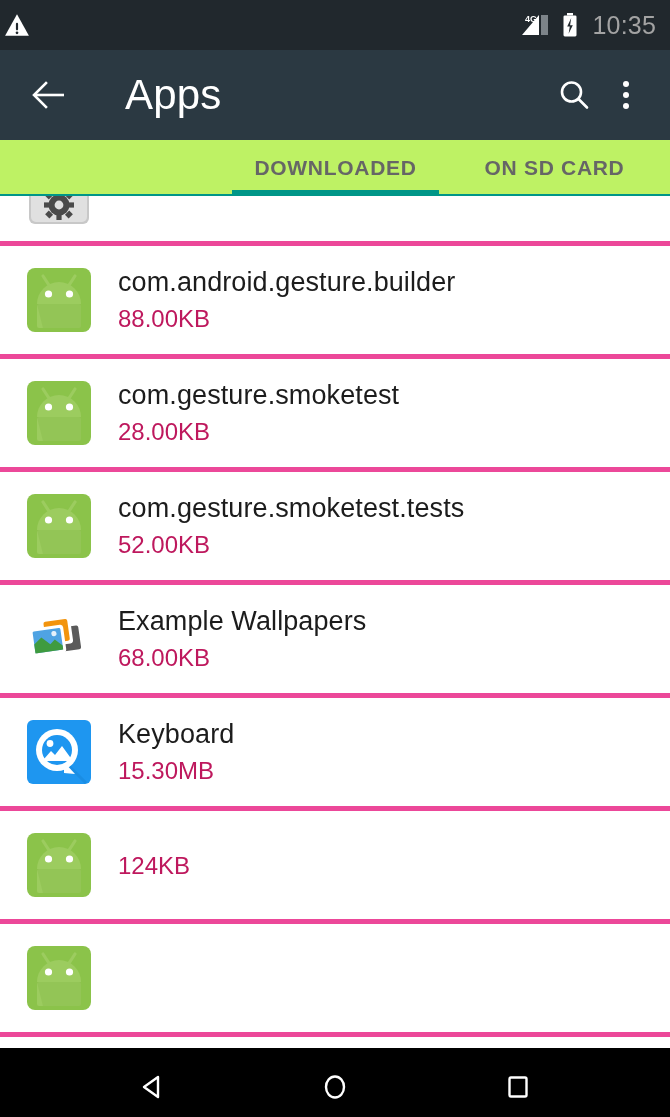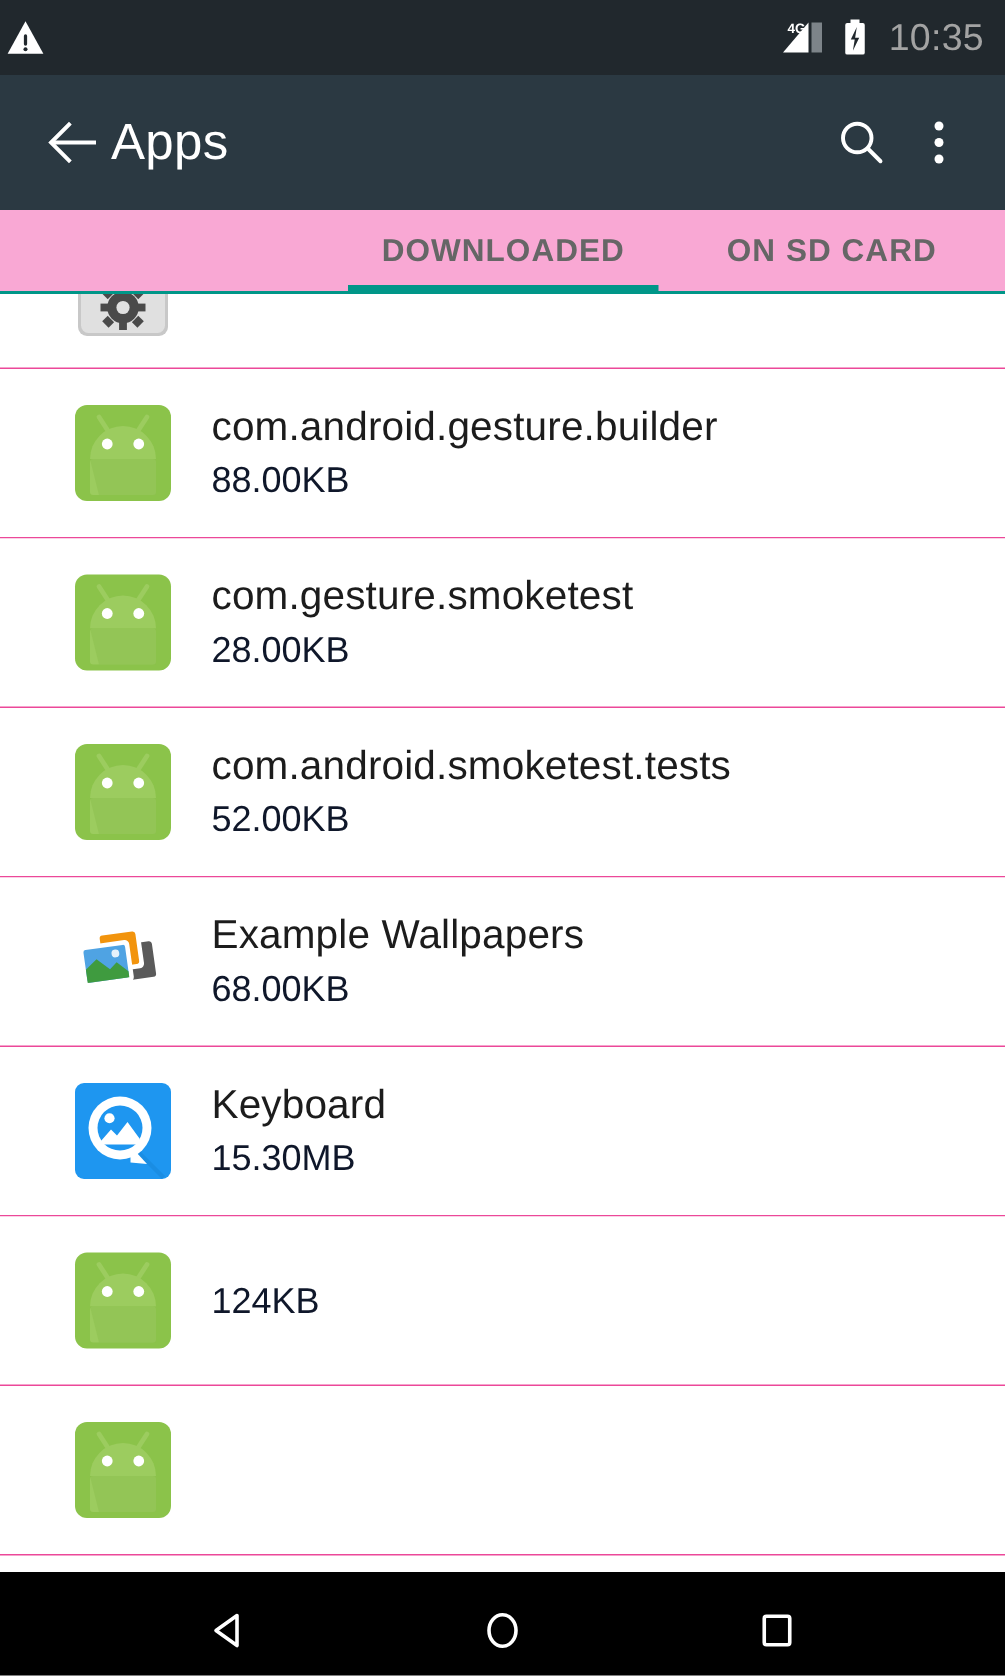--- a/index.html
+++ b/index.html
@@ -47,37 +47,38 @@
     padding: 0 18px 0 26px;
     box-sizing: border-box;
   }
   .back-btn {
     width: 48px; height: 48px;
     display: flex; align-items: center; justify-content: center;
     cursor: pointer;
   }
   .app-title {
     color: #ffffff;
-    font-size: 34px;
+    font-size: 42px;
     font-weight: 400;
+    margin-left: 51px;
     flex: 1;
     letter-spacing: 0.2px;
   }
   .bar-icon-btn {
     width: 52px; height: 52px;
     display: flex; align-items: center; justify-content: center;
     cursor: pointer;
   }
   .overflow-dots { display: flex; flex-direction: column; gap: 5px; align-items: center; }
   .overflow-dots i { width: 6px; height: 6px; border-radius: 50%; background: #fff; display: block; }
 
   
   .tab-bar {
     height: 56px;
-    background: #f9a8d4;
+    background: #bef264;
     display: flex;
     align-items: flex-end;
     position: relative;
     overflow: hidden;
   }
   .tab-strip {
     display: flex;
     width: 100%;
     height: 100%;
     padding-left: 232px;
@@ -118,23 +119,23 @@
   .app-list {
     position: relative;
     background: #ffffff;
     height: 852px;
     overflow: hidden;
   }
   .row {
     height: 113px;
     display: flex;
     align-items: center;
-    padding-left: 46px;
-    box-sizing: border-box;
-    border-bottom: 1px solid #ec4899;
+    padding-left: 23px;
+    box-sizing: border-box;
+    border-bottom: 5px solid #ec4899;
     background: #ffffff;
     cursor: pointer;
   }
   .row.clipped {
     height: 50px;
     align-items: flex-start;
     overflow: hidden;
     padding-top: 0;
   }
   .row-icon {
@@ -154,21 +155,21 @@
   }
   .row.clipped .row-text { margin-top: -30px; }
   .row-title {
     font-size: 27px;
     color: #1c1c1c;
     line-height: 36px;
     letter-spacing: 0.1px;
   }
   .row-size {
     font-size: 24px;
-    color: #0f172a;
+    color: #be185d;
     line-height: 34px;
     margin-top: 2px;
   }
 
   
   .nav-bar {
     height: 77px;
     background: #000000;
     display: flex;
     align-items: center;
@@ -322,21 +323,21 @@
         <line x1="20" y1="12" x2="26.5" y2="22" stroke="#9ccc5f" stroke-width="3.2" stroke-linecap="round"></line>
         <line x1="52" y1="12" x2="45.5" y2="22" stroke="#9ccc5f" stroke-width="3.2" stroke-linecap="round"></line>
         <path d="M14 40 a22 22 0 0 1 44 0 z" fill="#9ccc5f"></path>
         <rect x="14" y="40" width="44" height="24" rx="2" fill="#9ccc5f"></rect>
         <path d="M14 40 L58 40 L58 64 L20 64 Z" fill="#8cc04e" opacity="0.55"></path>
         <circle cx="25.5" cy="30" r="3.6" fill="#ffffff"></circle>
         <circle cx="46.5" cy="30" r="3.6" fill="#ffffff"></circle>
       </svg>
     </div>
     <div class="row-text">
-      <span class="row-title">com.android.smoketest.tests</span>
+      <span class="row-title">com.gesture.smoketest.tests</span>
       <span class="row-size">52.00KB</span>
     </div>
   </div>
 
   <div class="row">
     <div class="row-icon">
       <svg width="72" height="72" viewBox="0 0 72 72">
         <g transform="rotate(-8 36 38)">
           <rect x="30" y="22" width="30" height="30" rx="3" fill="#ffffff"></rect>
           <rect x="33" y="25" width="24" height="24" rx="2" fill="#5a5a5a"></rect>

